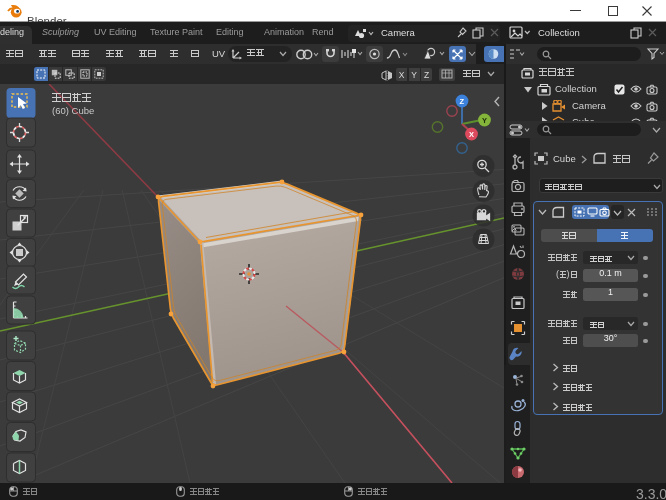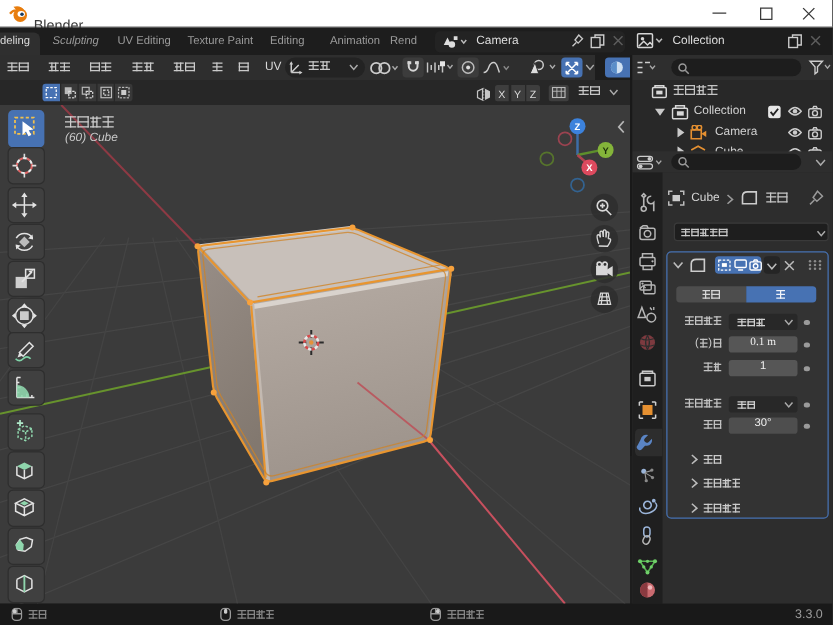--- a/index.html
+++ b/index.html
@@ -413,21 +413,21 @@
         </g>
     <g transform="translate(483.5,239.5)">
           <path d="M-5 4 l2 -9 h6 l2 9 Z M-3.7 -2 h7.4 M-4.4 1 h8.8 M-1.5 -5 l-1 9 M1.5 -5 l1 9" stroke-width="1"></path>
         </g>
   </g>
 
   <path d="M499 97 l-4 4.5 4 4.5" stroke="#b5b5b5" stroke-width="1.4" fill="none"></path>
 </svg>
 
 <div class="abs" style="left:52px;top:9px;color:#dcdcdc;font-size:9px;"><span class="z"></span><span class="z b"></span><span class="z c"></span><span class="z"></span></div>
-<div class="abs" style="left:52px;top:22px;color:#c9c9c9;font-size:9.5px;font-style:italic;">(60) Cube</div>
+<div class="abs" style="left:52px;top:22px;color:#c9c9c9;font-size:9.5px;">(60) Cube</div>
 </div>
 
 <div class="abs" style="left:504px;top:44px;width:162px;height:321px;background:#282828;border-left:2px solid #191919;box-sizing:border-box;padding-left:28px;">
 
   <div class="abs" style="left:0;top:0;width:160px;height:20px;background:#2e2e2e;">
     <svg class="abs" style="left:2px;top:4px" width="18" height="12" viewBox="0 0 18 12">
         <path d="M2 2 h4 M2 6 h4 M2 10 h4 M8 2 h4" stroke="#ccc" stroke-width="1.2"></path>
         <path d="M12 4.5 l2 2.5 2 -2.5" stroke="#aaa" stroke-width="1.1" fill="none"></path>
       </svg>
     <div class="abs" style="left:31px;top:3px;width:104px;height:14px;background:#1d1d1d;border-radius:7px;"></div>
@@ -695,21 +695,21 @@
 
       <div class="abs" style="left:0;top:50px;width:43px;text-align:right;color:#cfcfcf;"><span class="z t"></span><span class="z t b"></span><span class="z t c"></span><span class="z t" style="margin-right:0"></span></div>
       <div class="abs" style="left:49px;top:49px;width:55px;height:13px;background:#282828;border-radius:2.5px;">
         <div class="abs" style="left:7px;top:2.5px;color:#e0e0e0;"><span class="z t"></span><span class="z t b"></span><span class="z t c"></span></div>
         <svg class="abs" style="left:44px;top:4px" width="8" height="6" viewBox="0 0 8 6">
             <path d="M1 1 l3 3.5 3 -3.5" stroke="#aaa" stroke-width="1.2" fill="none"></path>
           </svg>
       </div>
       <div class="abs" style="left:109px;top:53.5px;width:4.5px;height:4.5px;border-radius:50%;background:#9a9a9a;"></div>
       <div class="abs" style="left:0;top:68px;width:43px;text-align:right;color:#cfcfcf;font-size:9px;">(<span class="z t" style="margin:0 0.5px"></span>)<span class="z t b" style="margin-left:1px;margin-right:0"></span></div>
-      <div class="abs" style="left:49px;top:67px;width:55px;height:13px;background:#565656;border-radius:2.5px;text-align:center;color:#f0f0f0;font-size:9px;font-family:Liberation Serif, serif;">0.1 m</div>
+      <div class="abs" style="left:49px;top:67px;width:55px;height:13px;background:#565656;border-radius:2.5px;text-align:center;color:#f0f0f0;font-size:9px;">0.1 m</div>
       <div class="abs" style="left:109px;top:71.5px;width:4.5px;height:4.5px;border-radius:50%;background:#9a9a9a;"></div>
       <div class="abs" style="left:0;top:87px;width:43px;text-align:right;color:#cfcfcf;"><span class="z t"></span><span class="z t c" style="margin-right:0"></span></div>
       <div class="abs" style="left:49px;top:86px;width:55px;height:13px;background:#565656;border-radius:2.5px;text-align:center;color:#f0f0f0;font-size:9px;">1</div>
       <div class="abs" style="left:109px;top:90.5px;width:4.5px;height:4.5px;border-radius:50%;background:#9a9a9a;"></div>
       <div class="abs" style="left:0;top:116px;width:43px;text-align:right;color:#cfcfcf;"><span class="z t"></span><span class="z t b"></span><span class="z t c"></span><span class="z t" style="margin-right:0"></span></div>
       <div class="abs" style="left:49px;top:115px;width:55px;height:13px;background:#282828;border-radius:2.5px;">
         <div class="abs" style="left:7px;top:2.5px;color:#e0e0e0;"><span class="z t"></span><span class="z t b"></span></div>
         <svg class="abs" style="left:44px;top:4px" width="8" height="6" viewBox="0 0 8 6">
             <path d="M1 1 l3 3.5 3 -3.5" stroke="#aaa" stroke-width="1.2" fill="none"></path>
           </svg>
@@ -746,14 +746,14 @@
       <rect x="0.7" y="0.7" width="7.6" height="9.6" rx="3" fill="none" stroke="#999" stroke-width="1.1"></rect>
       <rect x="3.2" y="1" width="2.6" height="4" rx="1.3" fill="#ccc"></rect>
     </svg>
   <div class="abs" style="left:190px;top:4px;"><span class="z t"></span><span class="z t b"></span><span class="z t c"></span><span class="z t"></span></div>
   <svg class="abs" style="left:344px;top:3px" width="9" height="11" viewBox="0 0 9 11">
       <rect x="0.7" y="0.7" width="7.6" height="9.6" rx="3" fill="none" stroke="#999" stroke-width="1.1"></rect>
       <path d="M4.5 0.7 V5 M0.7 5 H8.3" stroke="#999" stroke-width="1.1"></path>
       <rect x="4.8" y="1.2" width="3" height="3.4" rx="1.5" fill="#ccc"></rect>
     </svg>
   <div class="abs" style="left:358px;top:4px;"><span class="z t"></span><span class="z t b"></span><span class="z t c"></span><span class="z t"></span></div>
-  <div class="abs" style="left:636px;top:3.5px;font-size:10px;color:#9a9a9a;">3.3.0</div>
+  <div class="abs" style="left:636px;top:3.5px;font-size:14px;color:#9a9a9a;">3.3.0</div>
 </div>
 
 </body></html>

